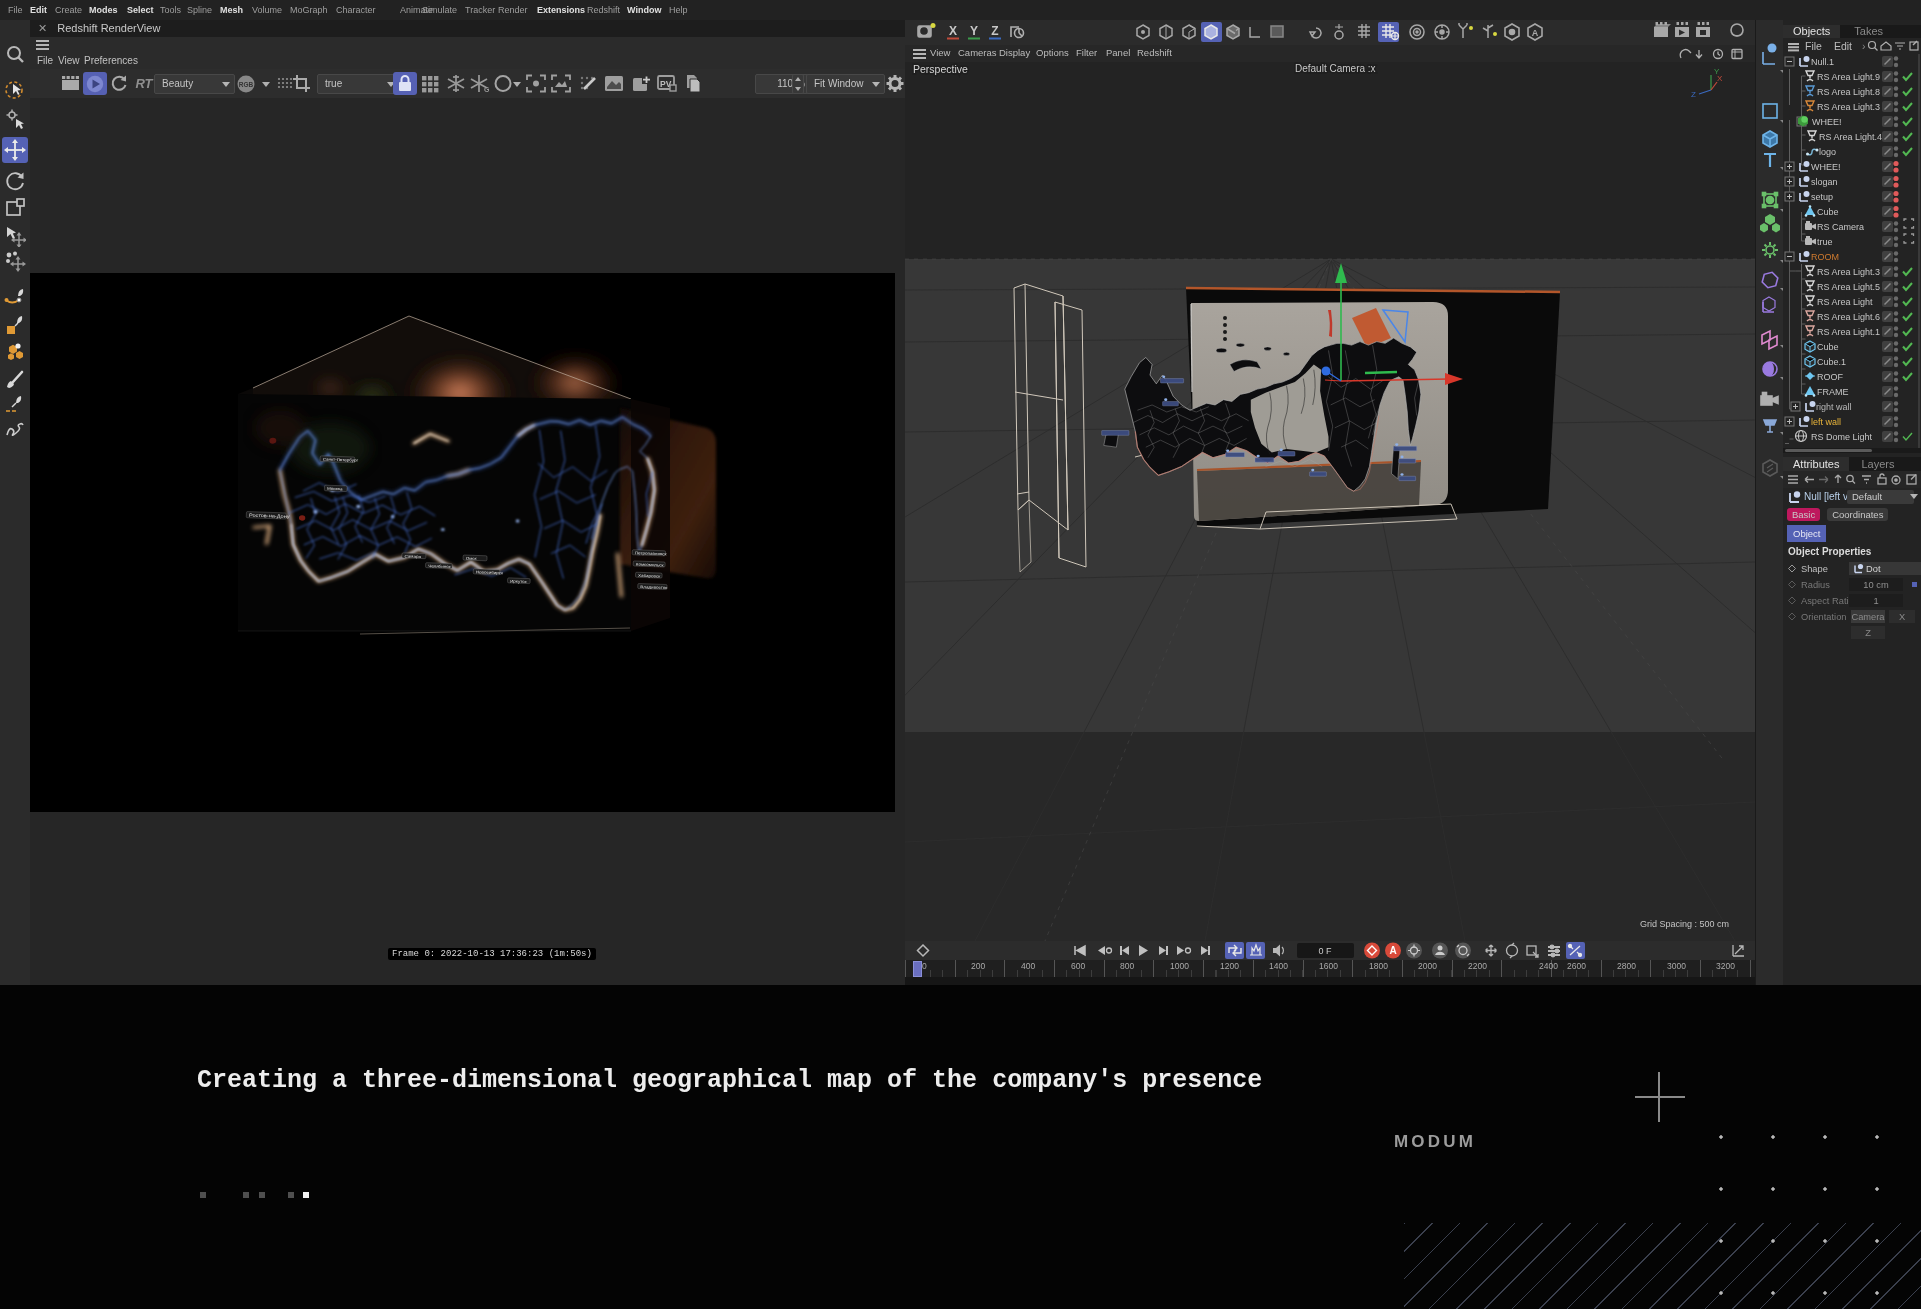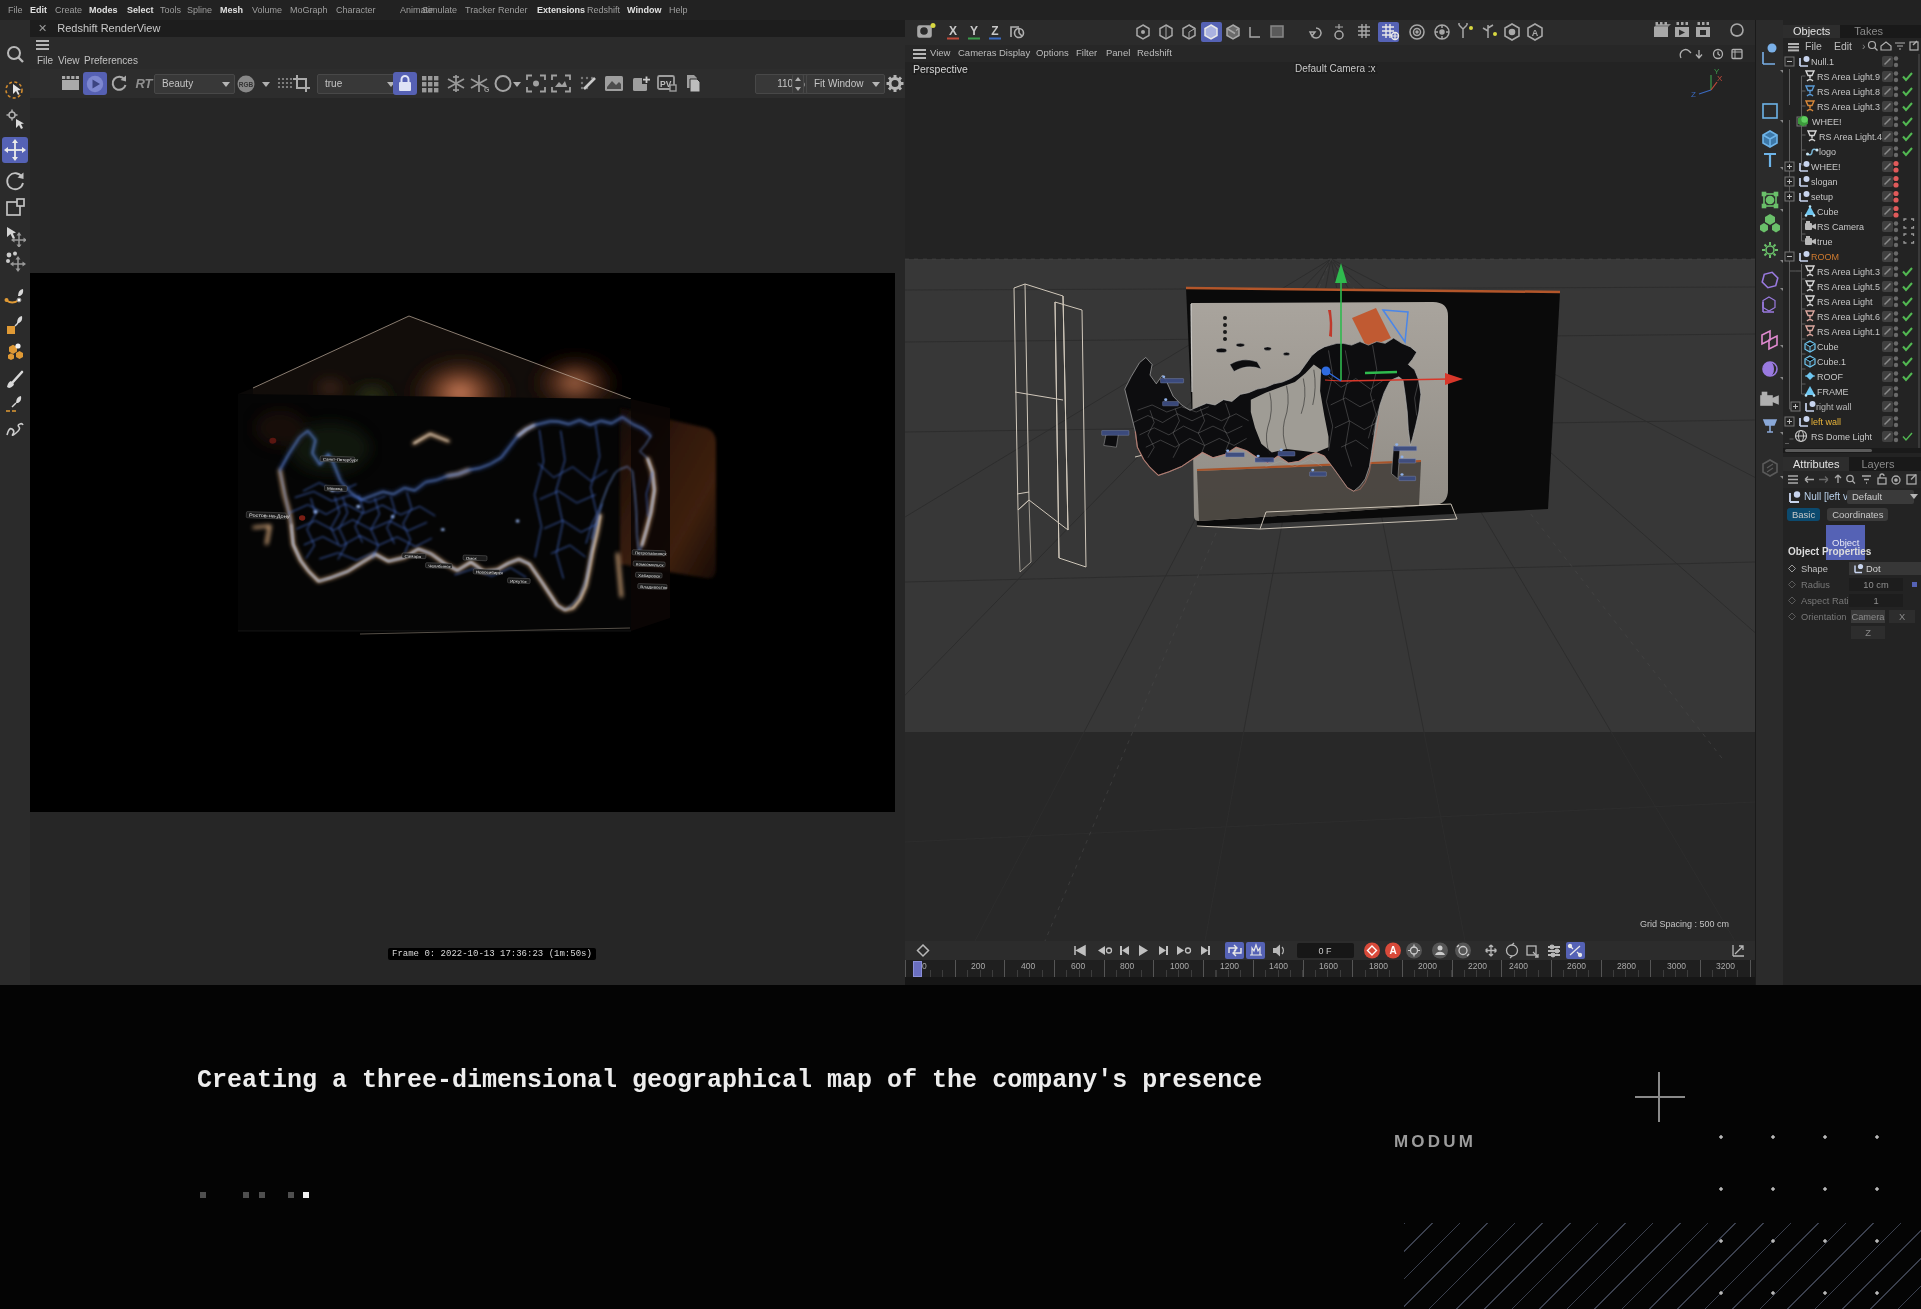--- a/index.html
+++ b/index.html
@@ -876,21 +876,21 @@
           <span class="abs" style="left:116px;">400</span>
           <span class="abs" style="left:166px;">600</span>
           <span class="abs" style="left:215px;">800</span>
           <span class="abs" style="left:265px;">1000</span>
           <span class="abs" style="left:315px;">1200</span>
           <span class="abs" style="left:364px;">1400</span>
           <span class="abs" style="left:414px;">1600</span>
           <span class="abs" style="left:464px;">1800</span>
           <span class="abs" style="left:513px;">2000</span>
           <span class="abs" style="left:563px;">2200</span>
-          <span class="abs" style="left:604px;">2400</span>
+          <span class="abs" style="left:634px;">2400</span>
           <span class="abs" style="left:662px;">2600</span>
           <span class="abs" style="left:712px;">2800</span>
           <span class="abs" style="left:762px;">3000</span>
           <span class="abs" style="left:811px;">3200</span>
       </div>
       <div class="abs" style="left:8px;top:1px;width:7px;height:14px;background:#6a6fc0;border:1px solid #8a8fd8;"></div>
     </div>
     <div id="vpstrip" class="abs"></div>
   </div>
 
@@ -1299,25 +1299,25 @@
     <div class="abs" style="left:0;top:468px;width:138px;height:18px;color:#b8cfe8;font-size:10px;line-height:18px;">
       <svg class="abs" style="left:4px;top:2px;" width="14" height="14">
           <path d="M3,12 v-9 m0,9 h9" stroke="#c8d4ee" stroke-width="1.8" fill="none"></path>
           <circle cx="10" cy="4.5" r="3.2" fill="#c8d4ee"></circle>
         </svg>
       <span style="margin-left:21px;">Null [left v</span>
       <div class="abs" style="left:64px;top:1.5px;width:62px;height:14px;background:#3a3a3a;border-radius:2px;color:#ccc;font-size:9.5px;line-height:14px;padding-left:5px;">Default</div>
       <div class="abs" style="right:3px;top:6px;width:0;height:0;border-left:4px solid transparent;border-right:4px solid transparent;border-top:5px solid #b5b5b5;"></div>
     </div>
     <div class="abs" style="left:4px;top:488px;height:14px;color:#c8c8c8;font-size:10.5px;">
-      <span style="display:inline-block;background:#0c4a6e;border-radius:3px;padding:1px 5px;font-size:9.5px;">Basic</span>
+      <span style="display:inline-block;background:#be185d;border-radius:3px;padding:1px 5px;font-size:9.5px;">Basic</span>
       <span style="display:inline-block;background:#3a3a3a;border-radius:3px;padding:1px 5px;margin-left:4px;font-size:9.5px;">Coordinates</span>
     </div>
     <div class="abs" style="left:4px;top:505px;height:14px;color:#e8e8f5;font-size:10.5px;">
-      <span style="display:inline-block;background:#5562b5;border-radius:0;padding:12px 6px;font-size:9.5px;margin-left:39px;">Object</span>
+      <span style="display:inline-block;background:#5562b5;border-radius:0;padding:3px 6px;font-size:9.5px;">Object</span>
     </div>
     <div class="abs" style="left:5px;top:526px;color:#dcdcdc;font-size:10px;font-weight:bold;">Object Properties</div>
     <div id="oprops" class="abs" style="left:0;top:540px;width:138px;">
       <svg width="138" height="90" font-family="Liberation Sans,sans-serif">
         <g fill="none" stroke="#999">
             <path d="M9,5 l3.5,3.5 l-3.5,3.5 l-3.5,-3.5 Z"></path>
           </g>
         <g fill="none" stroke="#5a5a5a">
             <path d="M9,21 l3.5,3.5 l-3.5,3.5 l-3.5,-3.5 Z M9,37 l3.5,3.5 l-3.5,3.5 l-3.5,-3.5 Z M9,53 l3.5,3.5 l-3.5,3.5 l-3.5,-3.5 Z"></path>
           </g>

